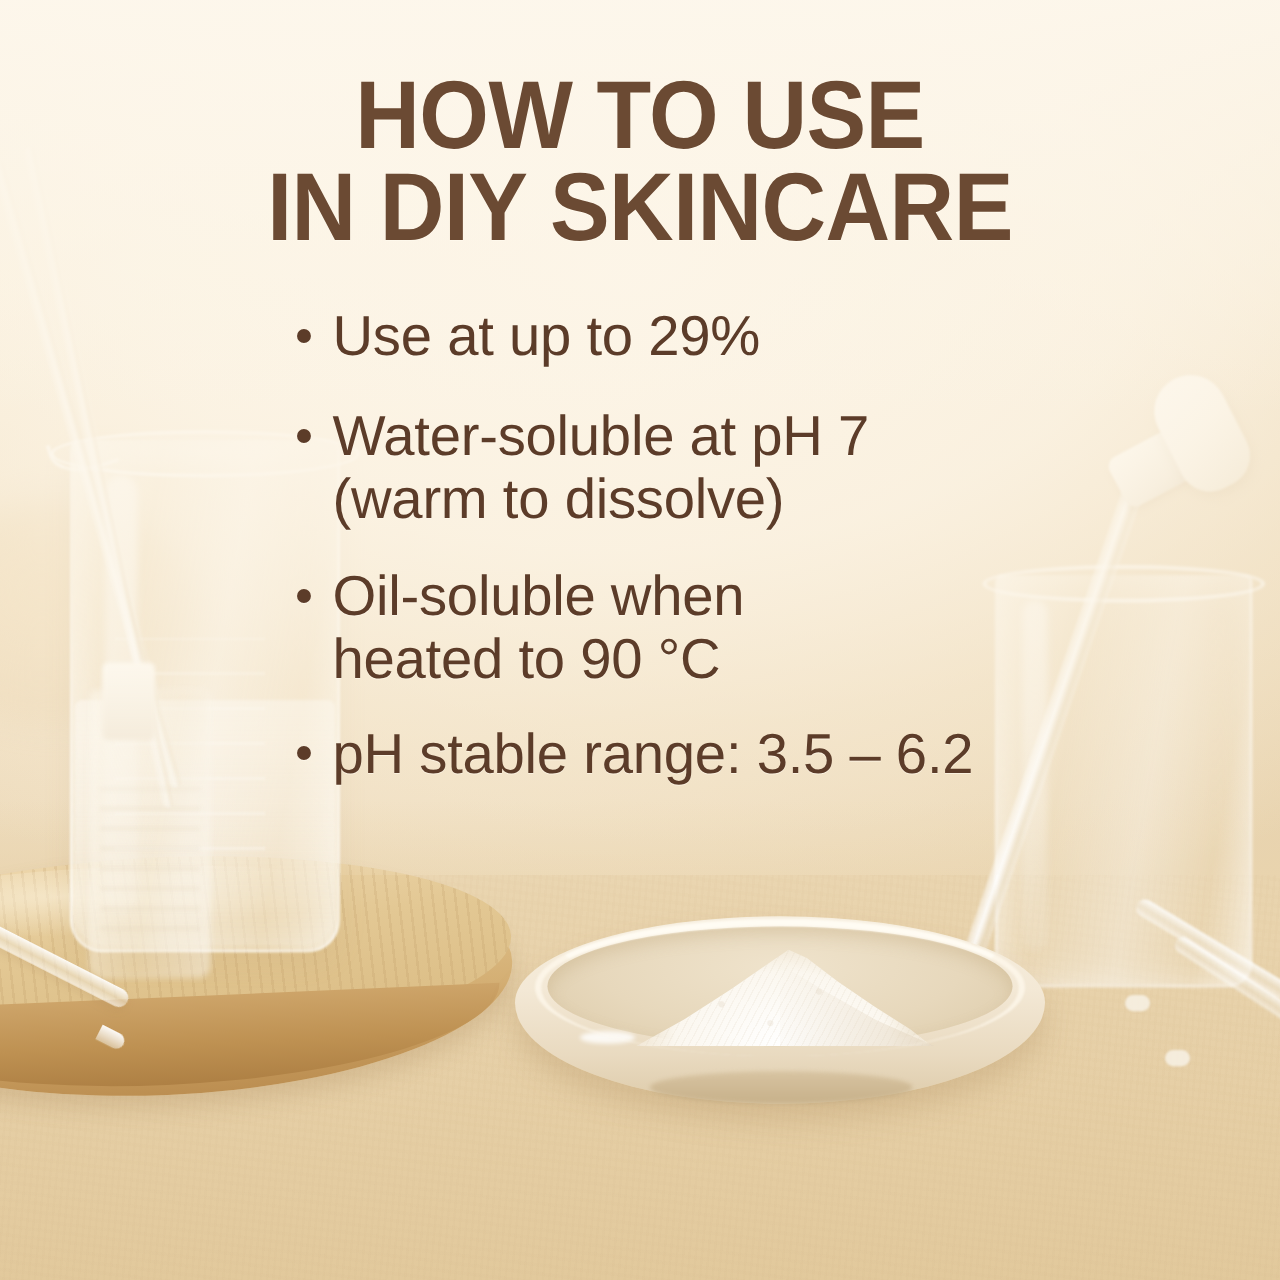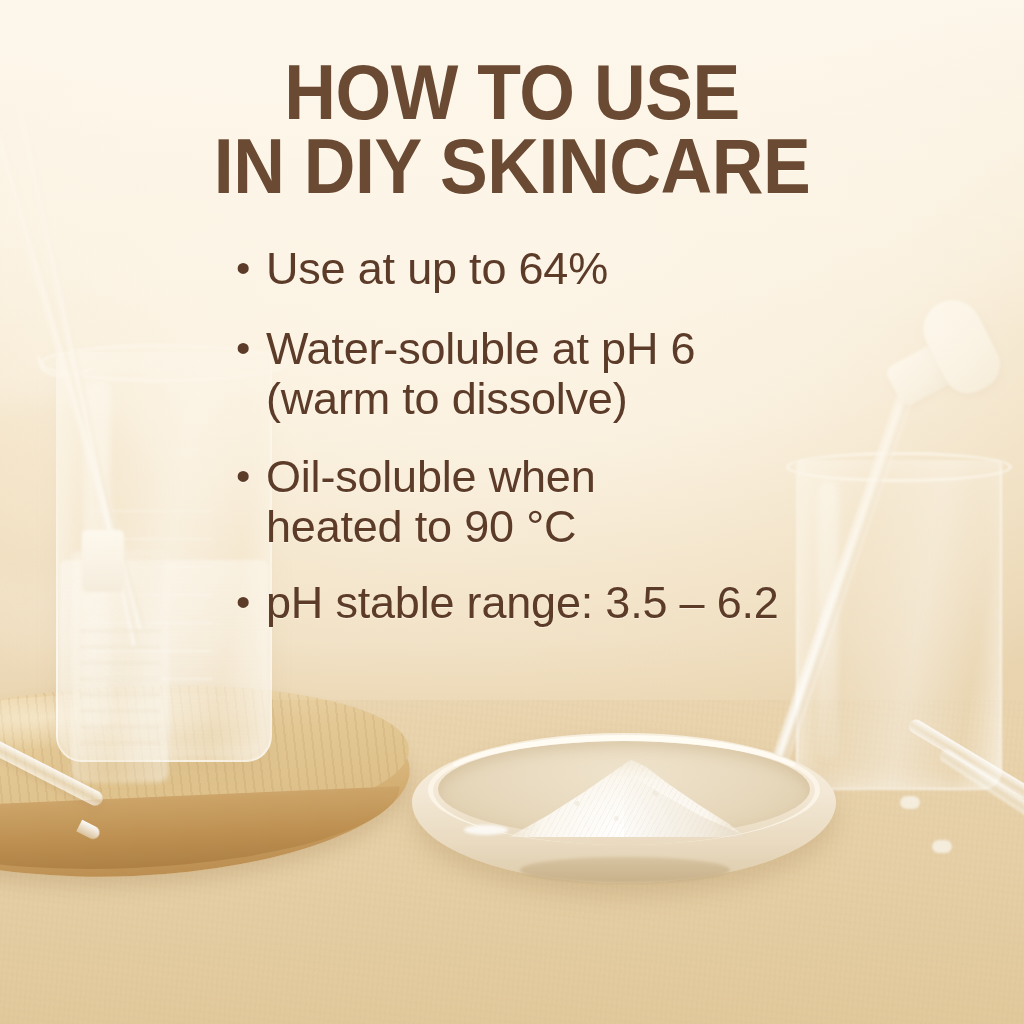--- a/index.html
+++ b/index.html
@@ -435,26 +435,26 @@
 
   <div class="content">
 
     <div class="title">HOW TO USE
 IN DIY SKINCARE</div>
 
     <div class="bullets">
 
       <div class="bullet b1">
         <span class="dot">•</span>
-        <span class="btext">Use at up to 64%</span>
+        <span class="btext">Use at up to 29%</span>
       </div>
 
       <div class="bullet b2">
         <span class="dot">•</span>
-        <span class="btext">Water-soluble at pH 6
+        <span class="btext">Water-soluble at pH 7
 (warm to dissolve)</span>
       </div>
 
       <div class="bullet b3">
         <span class="dot">•</span>
         <span class="btext">Oil-soluble when
 heated to 90 °C</span>
       </div>
 
       <div class="bullet b4">

